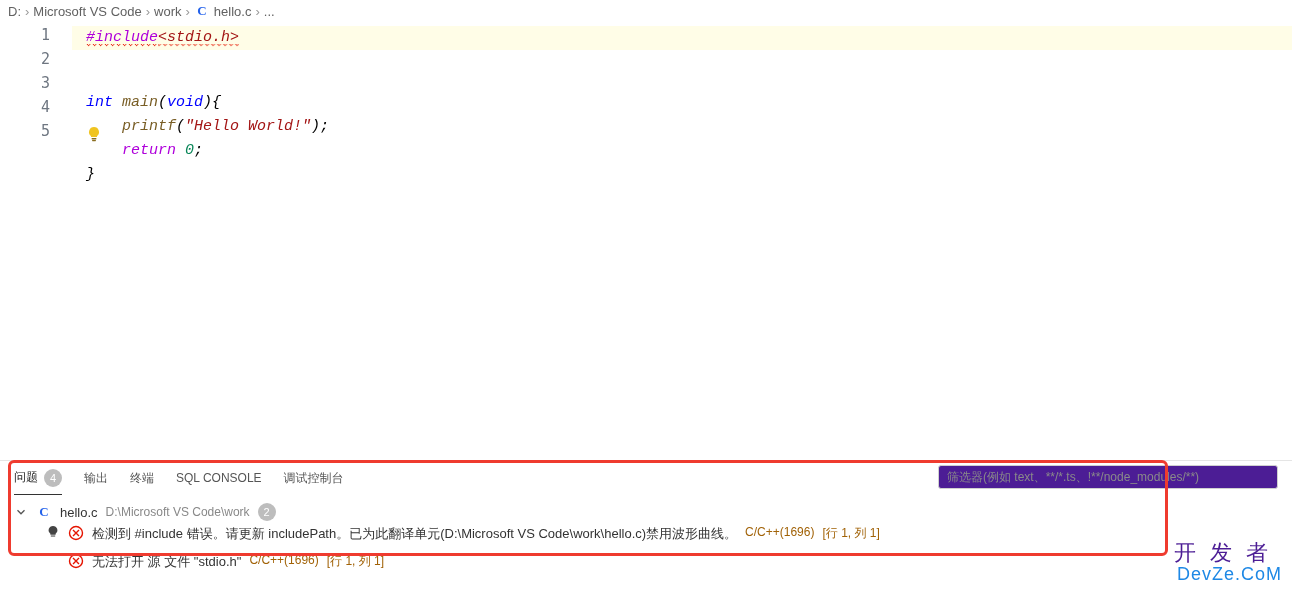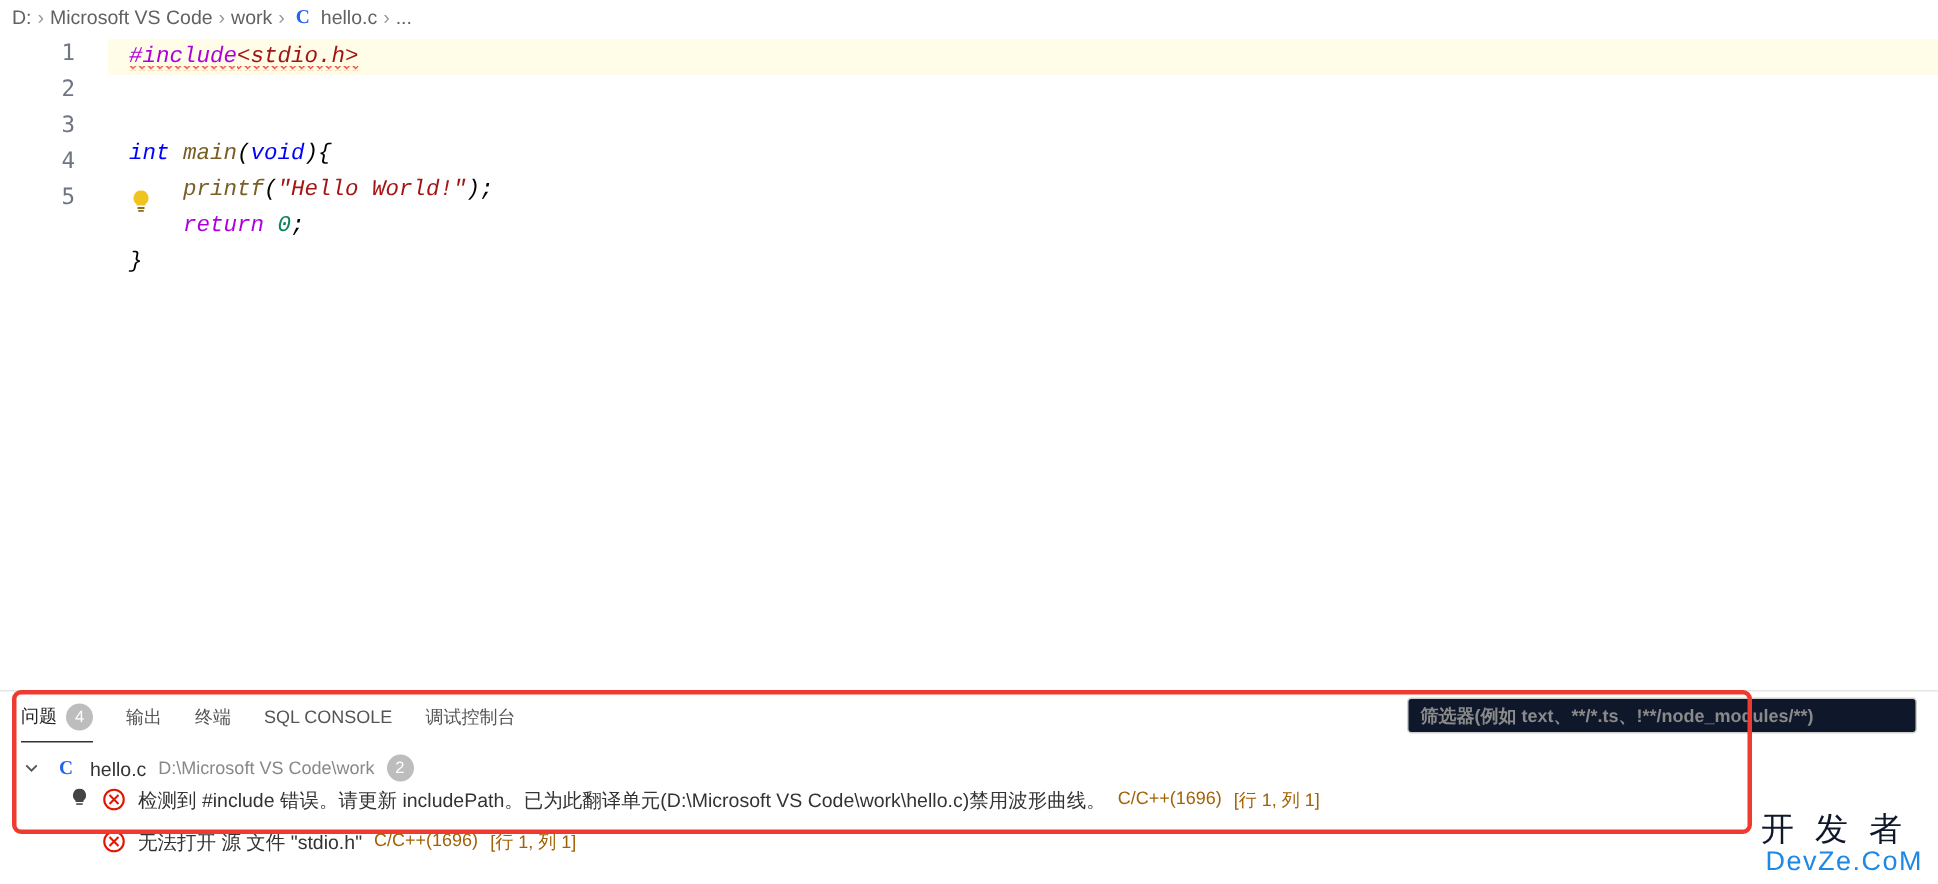--- a/index.html
+++ b/index.html
@@ -76,43 +76,43 @@
   }
   .panel-tab { display:flex; align-items:center; gap:6px; cursor:pointer;}
   .panel-tab.active { color:#222; border-bottom:1px solid #333; height:34px; }
   .badge {
     display:inline-flex; align-items:center; justify-content:center;
     min-width:18px; height:18px; border-radius:9px; background:#bdbdbd;
     color:#fff; font-size:11px; padding:0 5px;
   }
   .filter-box {
     position:absolute; right:14px; top:4px; height:24px;
-    border:1px solid #d0d0d0; border-radius:3px; background:#0f172a;
+    border:1px solid #d0d0d0; border-radius:3px; background:#4c1d95;
     display:flex; align-items:center; padding:0 8px; width:340px;
-    color:#8a8a8a; font-size:12px;font-weight:bold;
+    color:#8a8a8a; font-size:12px;
   }
   .panel-body { padding: 4px 10px 0 14px; font-size:13px; color:#333;}
   .file-row { display:flex; align-items:center; gap:8px; height:26px;}
   .chev-icon { color:#555; transform: rotate(0deg);}
   .file-path { color:#888; font-size:12px;}
   .prob-row { display:flex; align-items:flex-start; gap:8px; height:28px; padding-left:32px;}
   .err-icon { width:16px; height:16px; flex:0 0 16px;}
   .bulb-small { color:#555; width:14px; }
   .prob-meta { color:#a16207; font-size:12px;}
   
   .red-rect {
     position:absolute; border:3px solid #ef3b2f; border-radius:6px;
     left:8px; top:460px; width:1160px; height:96px; pointer-events:none;
   }
   
   .watermark {
     position:absolute; right:10px; bottom:4px; text-align:right;
     font-family: "Microsoft YaHei", sans-serif;
   }
-  .watermark .l1 { color:#0f172a; font-size:22px; letter-spacing:14px;}
+  .watermark .l1 { color:#4c1d95; font-size:22px; letter-spacing:14px;}
   .watermark .l2 { color:#1e88e5; font-size:18px; letter-spacing:1px; margin-top:-4px;}
   svg { display:block; }
 </style>
 </head>
 <body>
 
 <div class="breadcrumbs">
   <span class="crumb">D:</span>
   <span class="chev">›</span>
   <span class="crumb">Microsoft VS Code</span>

